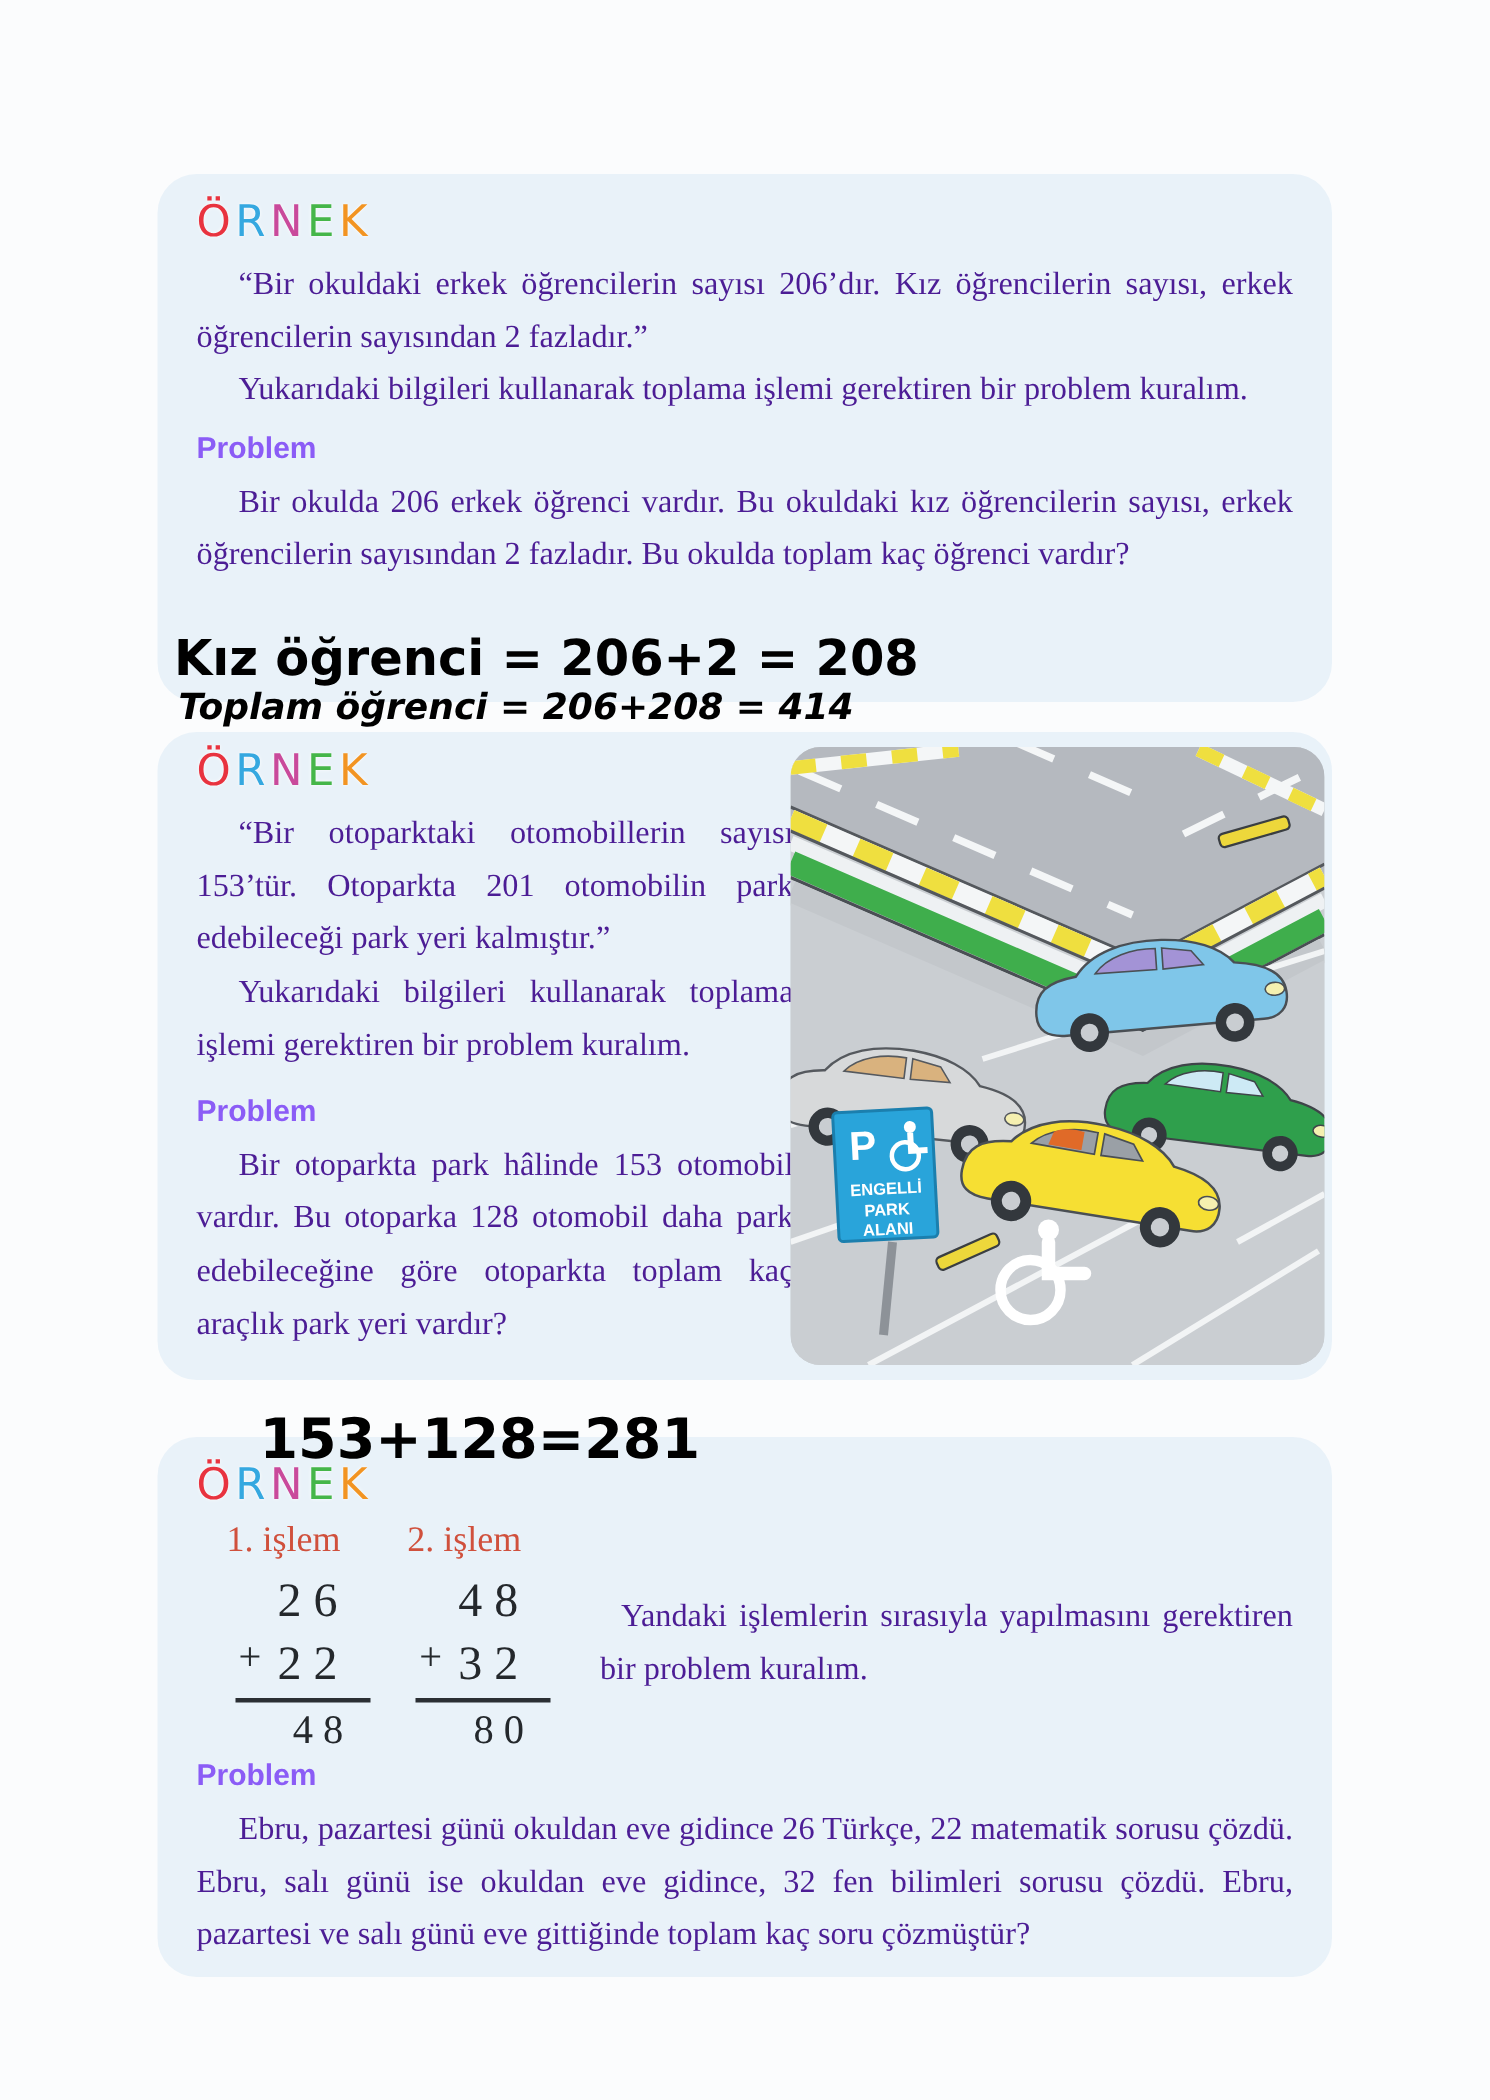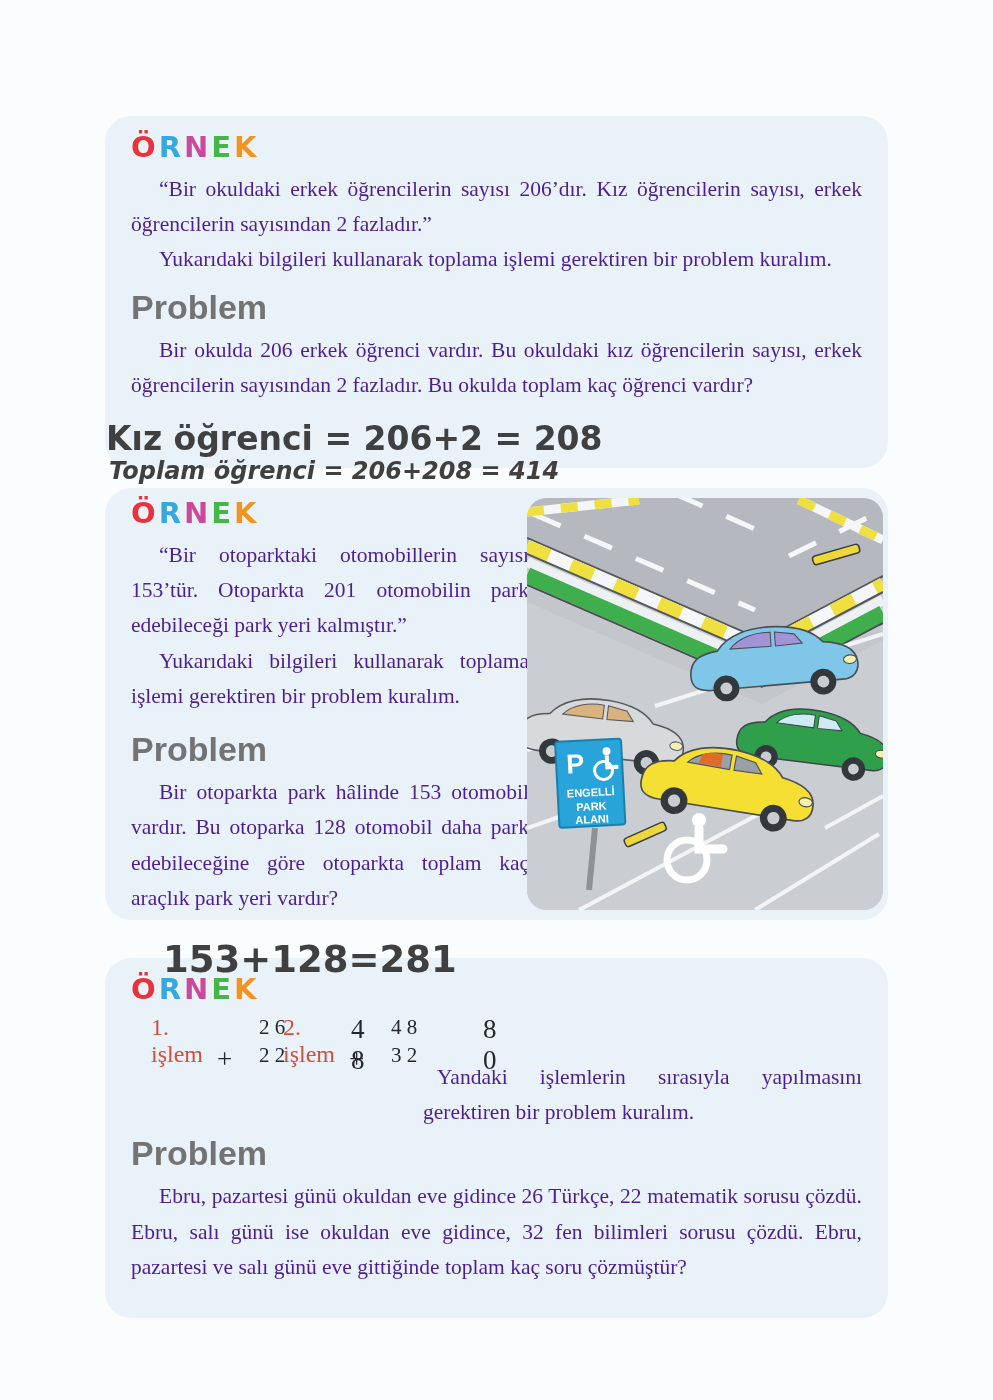--- a/index.html
+++ b/index.html
@@ -16,21 +16,21 @@
     width:783px;
     background:#e9f2f9;
     border-radius:26px;
   }
   #panel1 { top:116px; height:352px; padding:16px 26px 0 26px; }
   #panel2 { top:488px; height:432px; padding:10px 0 0 26px; }
   #panel3 { top:958px; height:360px; padding:16px 26px 0 26px; }
 
   .ornek-title {
     font-family:"DejaVu Sans", sans-serif;
-    font-weight:700;
+    font-weight:400;
     font-size:29px;
     letter-spacing:3px;
     line-height:1.1;
     margin-bottom:8px;
     text-shadow:0 0 1px rgba(255,255,255,.9), 0 0 3px rgba(255,255,255,.7);
   }
   .lc0 { color:#e8333f; }
   .lc1 { color:#35a8e0; }
   .lc2 { color:#c94a9b; }
   .lc3 { color:#45b649; }
@@ -39,57 +39,58 @@
   p.body-text {
     font-size:21.5px;
     line-height:1.64;
     color:#4c1d95;
     text-align:justify;
     text-indent:28px;
   }
   .problem-heading {
     font-family:"Liberation Sans", sans-serif;
     font-weight:bold;
-    font-size:34px;
-    color:#737373;
+    font-size:20px;
+    color:#8b5cf6;
     margin:10px 0 6px 0;
   }
   .annotation {
     position:absolute;
     font-family:"DejaVu Sans", sans-serif;
     font-weight:bold;
-    color:#404040;
+    color:#000000;
     z-index:6;
     white-space:nowrap;
+    margin-left:10px;
   }
   #annotation-1 { left:106px; top:419px; font-size:33px; }
   #annotation-2 { left:109px; top:457px; font-size:24px;font-style:italic; }
   #annotation-3 { left:163px; top:938px; font-size:37px; }
 
   
   .left-col { width:408px; padding-right:10px; }
   .illustration-box {
     position:absolute;
     left:422px; top:10px;
     width:356px; height:412px;
     border-radius:20px;
     overflow:hidden;
     background:#caced2;
   }
 
   
   .work-row { display:flex; align-items:flex-start; margin-top:2px; }
-  .add-block { display:flex; margin-left:14px; width:118px; }
+  .add-block { display:flex; flex-direction:column; margin-left:14px; width:118px; }
   .add-label {
     font-size:24px;
     color:#d0503c;
     margin:0 0 4px 6px;
   }
   .add-grid { display:grid; grid-template-columns:26px 58px; margin-left:14px; }
-  .add-num { font-size:21px; color:#24282c; line-height:1.32; text-align:center; grid-column:2; }
+  .add-num { font-size:32px; color:#24282c; line-height:1.32; grid-column:2; }
   .add-op { font-size:27px; color:#24282c; line-height:1.32; grid-column:1; text-align:left; }
   .add-rule { width:90px; height:2.5px; background:#2b2f34; margin:3px 0 3px 12px; }
   .add-result { font-size:27px; color:#24282c; margin-left:38px; width:58px; text-align:center; }
   .side-text { width:512px; margin:46px 0 0 28px; text-indent:14px !important; }
 </style>
 </head>
 <body>
 
 <section class="panel" id="panel1">
   <div class="ornek-title">

